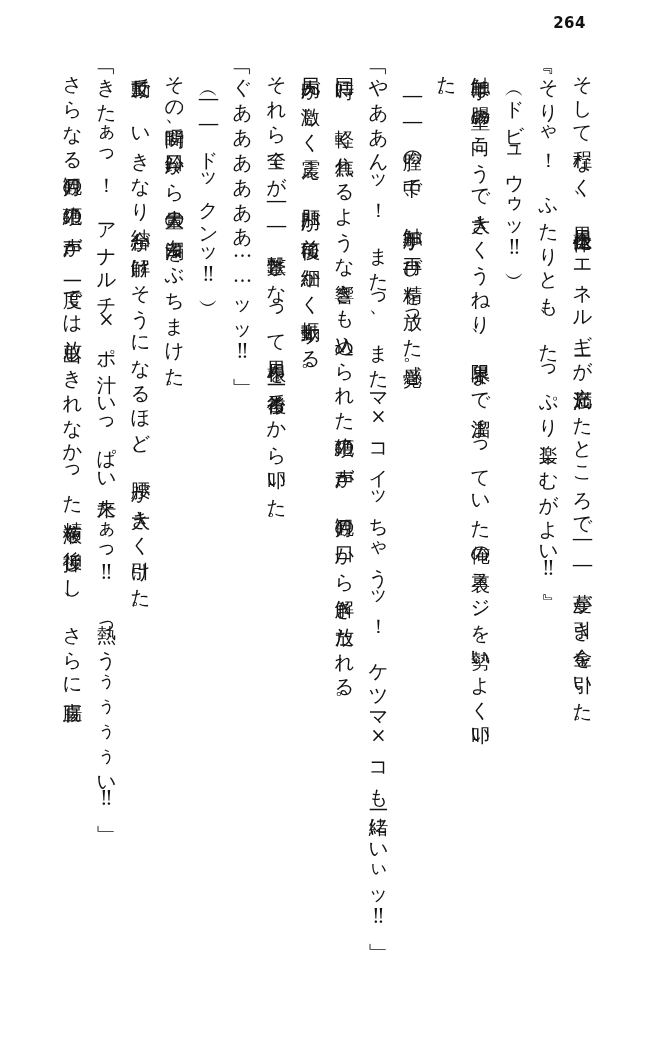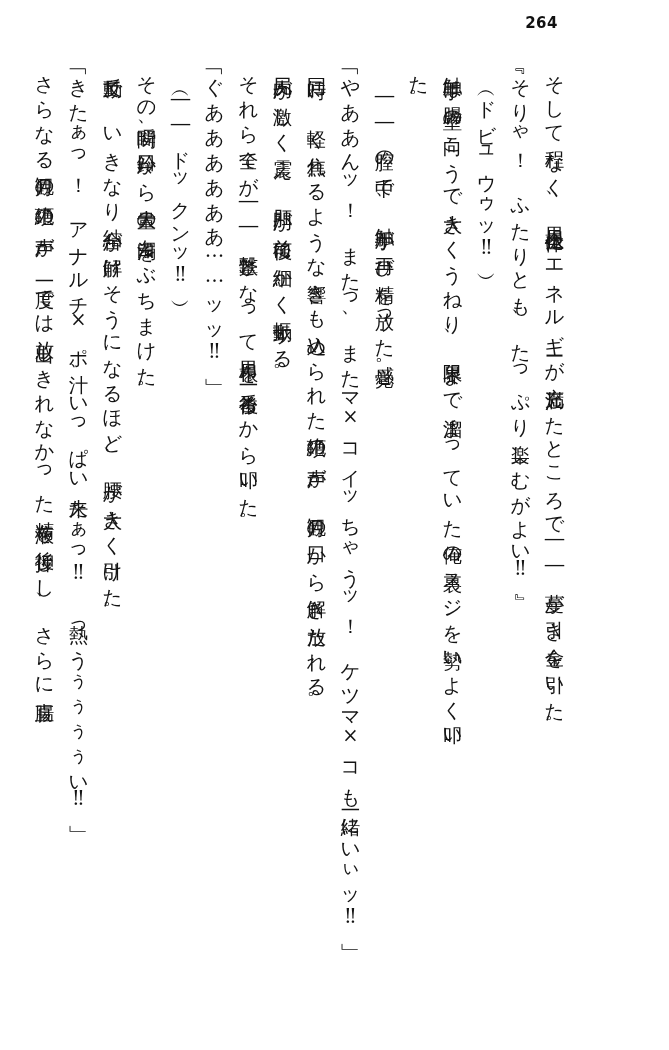--- a/index.html
+++ b/index.html
@@ -12,20 +12,21 @@
     height: 1050px;
     overflow: hidden;
     font-family: "DejaVu Serif", serif;
     color: #1a1a1a;
   }
   #page {
     position: relative;
     width: 594px;
     height: 1050px;
     background: #ffffff;
+    margin-left: 28px;
   }
   #page-number {
     position: absolute;
     top: 14px;
     right: 36px;
     font-family: "DejaVu Sans", sans-serif;
     font-size: 15px;
     font-weight: bold;
     letter-spacing: 0.5px;
     color: #111111;

